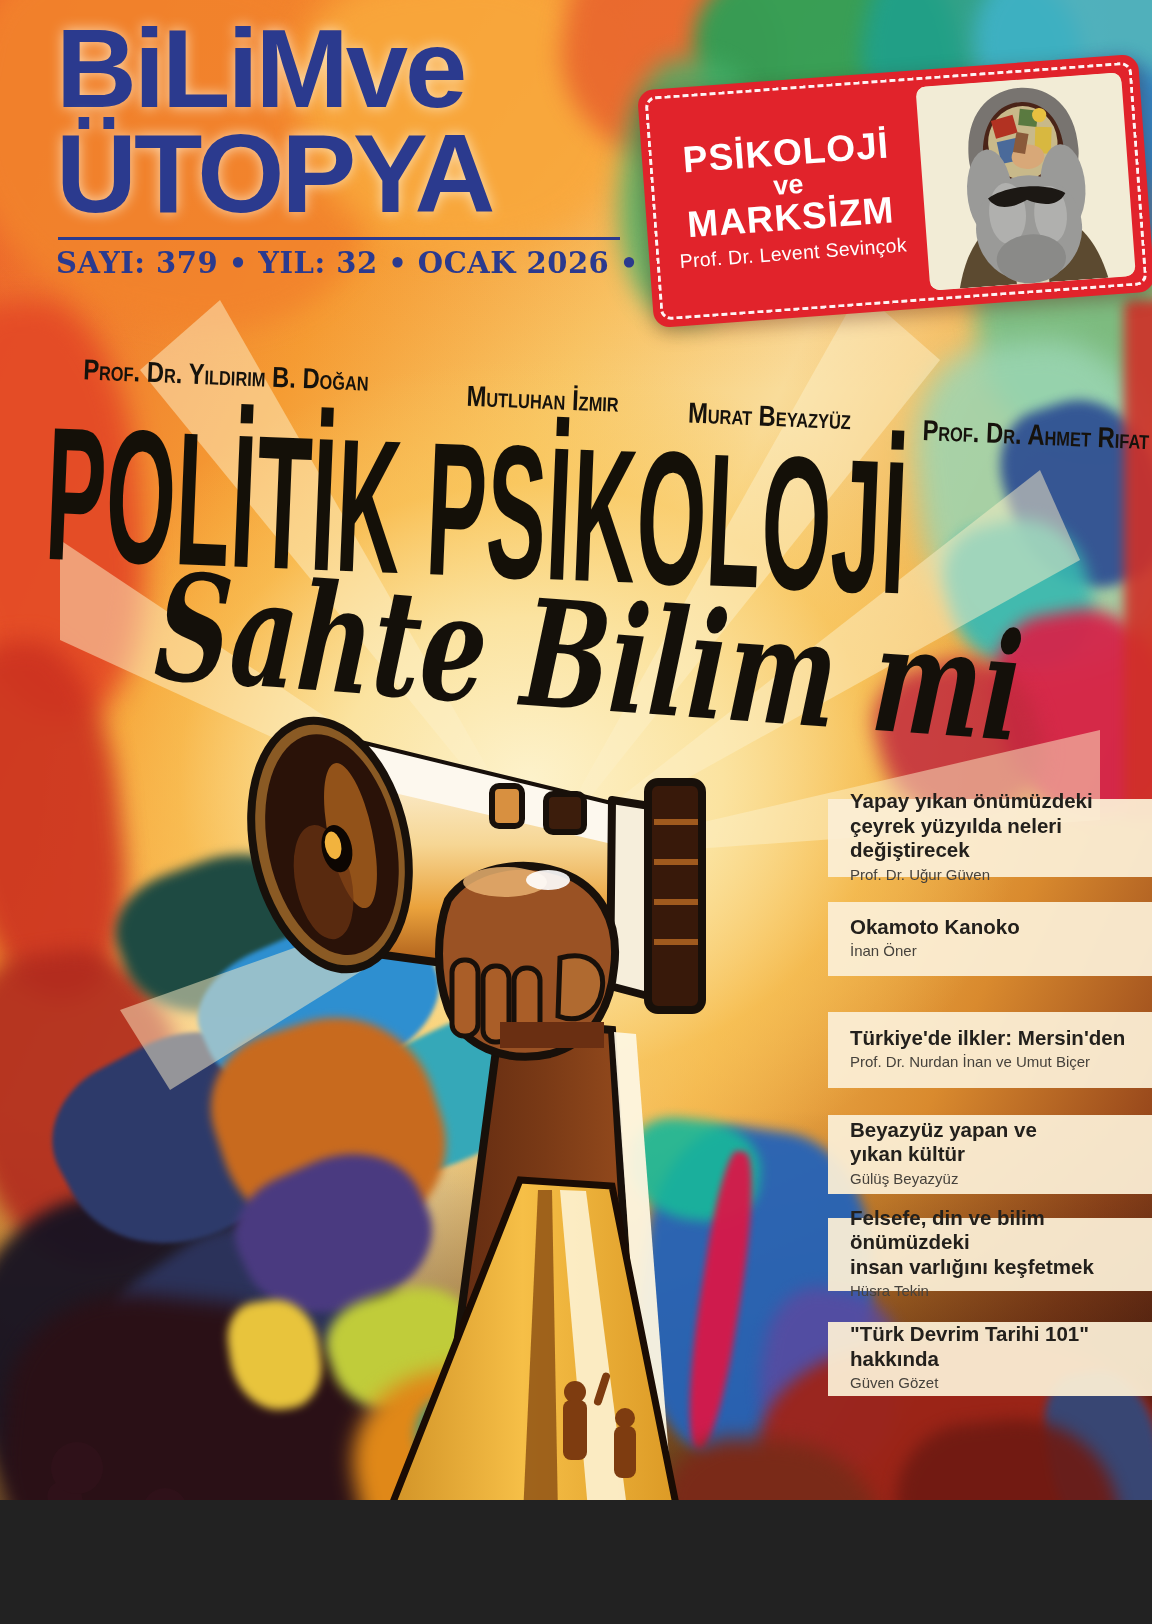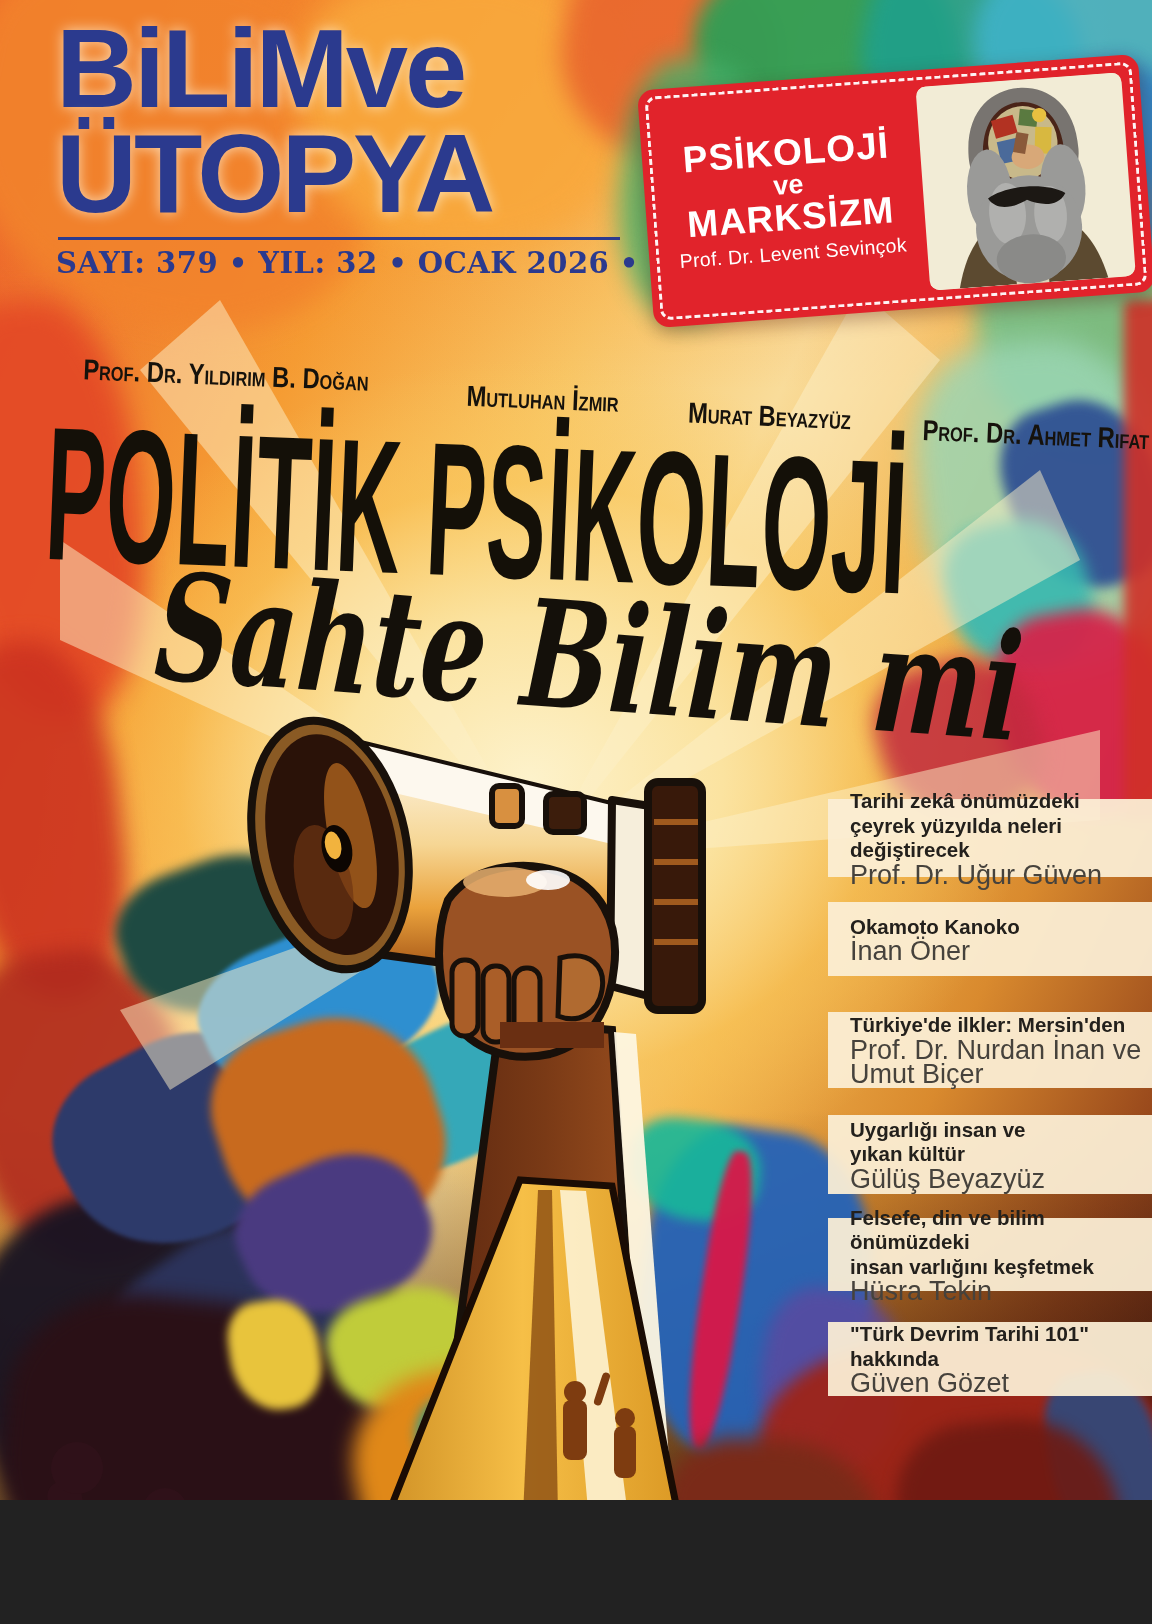--- a/index.html
+++ b/index.html
@@ -95,21 +95,21 @@
   .subtitle{position:absolute;left:118px;top:196px;font-family:"DejaVu Serif", serif;
     font-style:italic;font-weight:700;font-size:148px;white-space:nowrap;color:#14100a;
     transform:rotate(1.8deg) scaleX(.7);transform-origin:left top;line-height:1;}
 
   
   .article-box{position:absolute;left:828px;width:324px;z-index:4;
     background:rgba(251,238,213,.94);box-sizing:border-box;
     display:flex;flex-direction:column;justify-content:center;
     padding:4px 8px 4px 22px;color:#23201c;}
   .article-box .t{font-weight:700;font-size:20.5px;line-height:24.5px;}
-  .article-box .a{font-weight:400;font-size:27px;line-height:24.5px;color:#46423c;}
+  .article-box .a{font-weight:400;font-size:15px;line-height:24.5px;color:#46423c;}
   .ab1{top:799px;height:78px;} .ab2{top:902px;height:74px;} .ab3{top:1012px;height:76px;}
   .ab4{top:1115px;height:79px;} .ab5{top:1218px;height:73px;} .ab6{top:1322px;height:74px;}
 </style>
 </head>
 <body>
 
 <div class="poster">
 
   <div class="p p1"></div>
   <div class="p p2"></div>
@@ -301,35 +301,35 @@
       <span class="author-name an2">Mutluhan İzmir</span>
       <span class="author-name an3">Murat Beyazyüz</span>
       <span class="author-name an4">Prof. Dr. Ahmet Rifat Şahin</span>
     </div>
     <h1 class="big-title">POLİTİK PSİKOLOJİ</h1>
     <div class="subtitle">Sahte Bilim mi</div>
   </section>
 
   <aside>
     <div class="article-box ab1">
-      <div class="t">Tarihi zekâ önümüzdeki</div>
+      <div class="t">Yapay yıkan önümüzdeki</div>
       <div class="t">çeyrek yüzyılda neleri değiştirecek</div>
       <div class="a">Prof. Dr. Uğur Güven</div>
     </div>
     <div class="article-box ab2">
       <div class="t">Okamoto Kanoko</div>
       <div class="t"></div>
       <div class="a">İnan Öner</div>
     </div>
     <div class="article-box ab3">
       <div class="t">Türkiye'de ilkler: Mersin'den</div>
       <div class="a">Prof. Dr. Nurdan İnan ve Umut Biçer</div>
     </div>
     <div class="article-box ab4">
-      <div class="t">Uygarlığı insan ve</div>
+      <div class="t">Beyazyüz yapan ve</div>
       <div class="t">yıkan kültür</div>
       <div class="a">Gülüş Beyazyüz</div>
     </div>
     <div class="article-box ab5">
       <div class="t">Felsefe, din ve bilim önümüzdeki</div>
       <div class="t">insan varlığını keşfetmek</div>
       <div class="a">Hüsra Tekin</div>
     </div>
     <div class="article-box ab6">
       <div class="t">"Türk Devrim Tarihi 101"</div>

